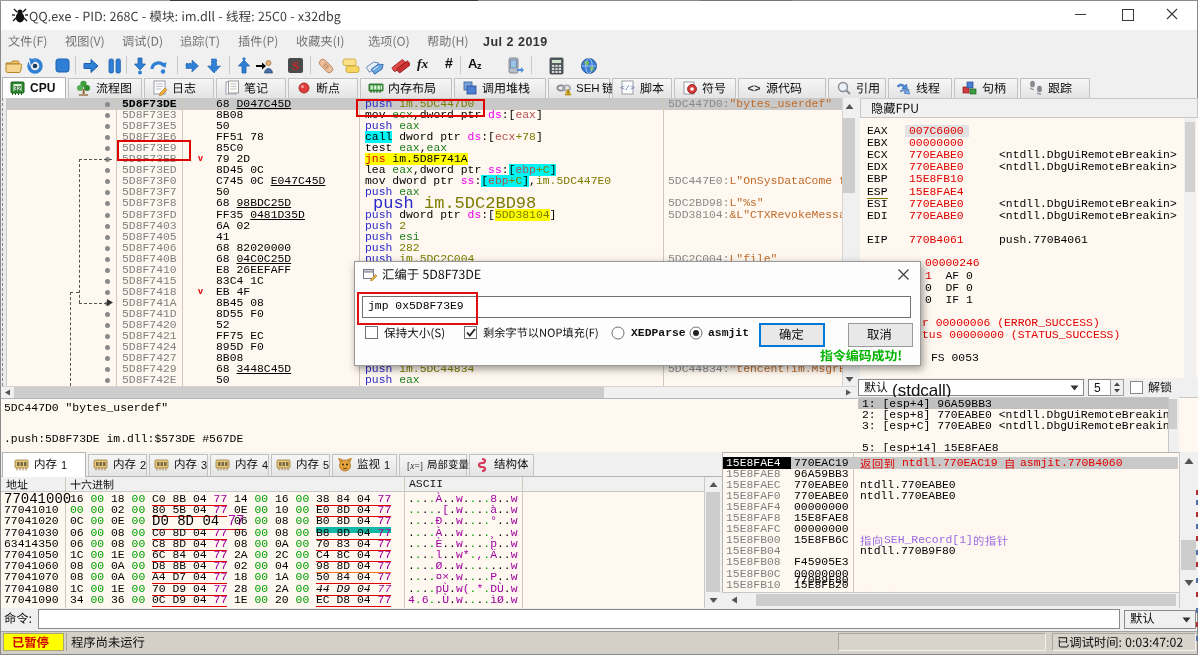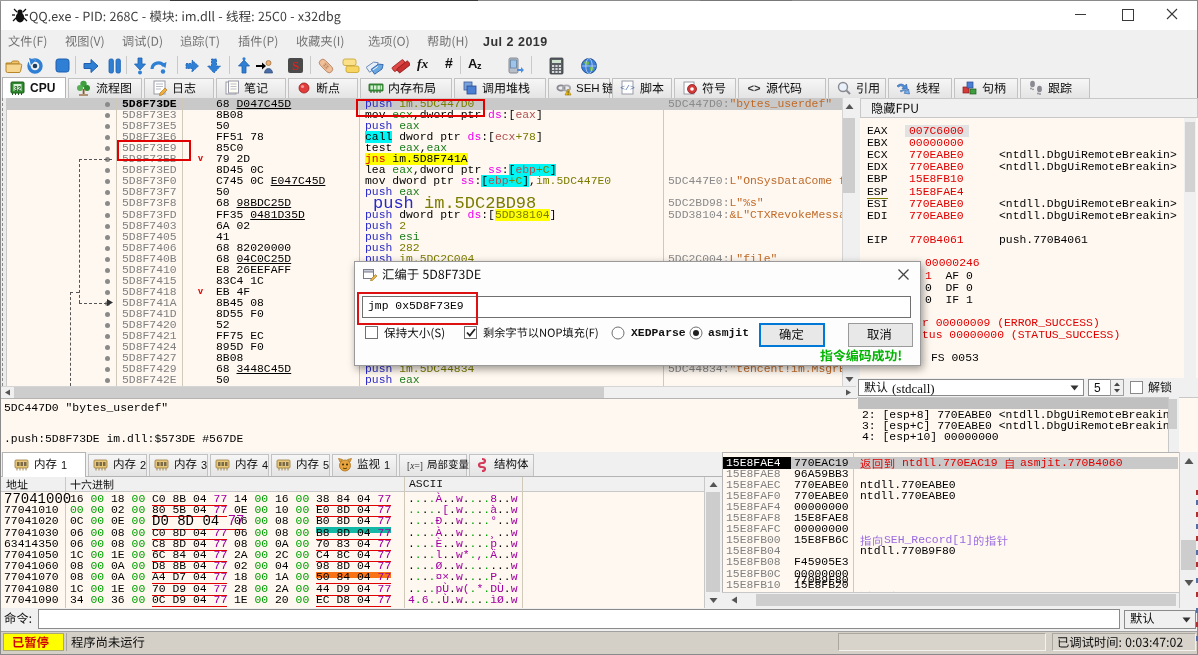--- a/index.html
+++ b/index.html
@@ -647,54 +647,55 @@
     <div class="a m" style="left:867px;top:210.7px;color:#000;font-size:11.4px;line-height:11px;white-space:pre;">EDI</div>
     <div class="a m" style="left:909px;top:210.7px;color:#e10000;font-size:11.4px;line-height:11px;white-space:pre;">770EABE0</div>
     <div class="a m" style="left:999px;top:210.7px;color:#000;font-size:11.4px;line-height:11px;white-space:pre;">&lt;ntdll.DbgUiRemoteBreakin&gt;</div>
     <div class="a m" style="left:867px;top:235px;color:#000;font-size:11.4px;line-height:11px;white-space:pre;">EIP</div>
     <div class="a m" style="left:909px;top:235px;color:#e10000;font-size:11.4px;line-height:11px;white-space:pre;">770B4061</div>
     <div class="a m" style="left:999px;top:235px;color:#000;font-size:11.4px;line-height:11px;white-space:pre;">push.770B4061</div>
     <div class="a m" style="left:925px;top:258px;color:#e10000;font-size:11.4px;line-height:11px;white-space:pre;">00000246</div>
     <div class="a m" style="left:925px;top:271px;color:#000;font-size:11.4px;line-height:11px;white-space:pre;"><span style="color:#e10000">1</span>  AF 0</div>
     <div class="a m" style="left:925px;top:283px;color:#000;font-size:11.4px;line-height:11px;white-space:pre;">0  DF 0</div>
     <div class="a m" style="left:925px;top:295px;color:#000;font-size:11.4px;line-height:11px;white-space:pre;">0  IF 1</div>
-    <div class="a m" style="left:922px;top:318px;color:#e10000;font-size:11.4px;line-height:11px;white-space:pre;">r 00000009 (ERROR_SUCCESS)</div>
+    <div class="a m" style="left:922px;top:318px;color:#e10000;font-size:11.4px;line-height:11px;white-space:pre;">r 00000006 (ERROR_SUCCESS)</div>
     <div class="a m" style="left:922px;top:330px;color:#e10000;font-size:11.4px;line-height:11px;white-space:pre;">tus 00000000 (STATUS_SUCCESS)</div>
     <div class="a m" style="left:931px;top:353px;color:#000;font-size:11.4px;line-height:11px;white-space:pre;">FS 0053</div>
     <div class="a" style="left:857px;top:378px;width:341px;height:19px;background:#f0f0f0"></div>
     <div class="a" style="left:858px;top:379px;width:226px;height:17px;background:#fff;border:1px solid #8a8a8a;box-sizing:border-box"></div>
     <svg class="a" style="left:864px;top:380px;" width="26" height="15">
       <g fill="#111" transform="translate(0,11.56) scale(0.012,-0.012)">
         <use href="#gR9ED8" x="0"></use>
         <use href="#gR8BA4" x="1000"></use>
       </g>
     </svg>
-    <div class="a" style="left:892px;top:381px;font-size:13px;color:#111;font-family:Liberation Serif, serif">(stdcall)</div>
+    <div class="a" style="left:892px;top:381px;font-size:17px;color:#111;font-family:Liberation Sans, sans-serif">(stdcall)</div>
     <svg class="a" style="left:1070px;top:385px" width="9" height="6" viewBox="0 0 9 6">
       <path d="M0.5 0.5 L8.5 0.5 L4.5 5.5 z" fill="#333"></path>
     </svg>
     <div class="a" style="left:1088px;top:379px;width:36px;height:17px;background:#fff;border:1px solid #8a8a8a;box-sizing:border-box"></div>
     <div class="a" style="left:1094px;top:381px;font-size:12px;color:#111;font-family:'Liberation Sans'">5</div>
     <div class="a" style="left:1110px;top:379px;width:14px;height:17px;background:#f0f0f0;border:1px solid #a0a0a0;box-sizing:border-box"></div>
     <svg class="a" style="left:1113px;top:382px" width="8" height="11" viewBox="0 0 8 11">
       <path d="M1 4 L4 0.5 L7 4 z" fill="#444"></path>
       <path d="M1 7 L7 7 L4 10.5 z" fill="#444"></path>
     </svg>
     <div class="a" style="left:1130px;top:381px;width:13px;height:13px;background:#fff;border:1px solid #8a8a8a;box-sizing:border-box"></div>
     <svg class="a" style="left:1148px;top:380px;" width="26" height="15">
       <g fill="#111" transform="translate(0,11.56) scale(0.012,-0.012)">
         <use href="#gR89E3" x="0"></use>
         <use href="#gR9501" x="1000"></use>
       </g>
     </svg>
     <div class="a" style="left:857px;top:397px;width:341px;height:56px;background:#fff8f0;border-top:1px solid #c8c8c8"></div>
     <div class="a" style="left:858px;top:398px;width:310px;height:11px;background:#c0c0c0"></div>
+    <div class="a m" style="left:862px;top:399px;color:#000;width:307px;overflow:hidden;font-size:11.4px;line-height:11px;white-space:pre;">1: [esp+4] 96A59BB3</div>
     <div class="a m" style="left:862px;top:410.1px;color:#000;width:307px;overflow:hidden;font-size:11.4px;line-height:11px;white-space:pre;">2: [esp+8] 770EABE0 &lt;ntdll.DbgUiRemoteBreakin&gt;</div>
     <div class="a m" style="left:862px;top:421.2px;color:#000;width:307px;overflow:hidden;font-size:11.4px;line-height:11px;white-space:pre;">3: [esp+C] 770EABE0 &lt;ntdll.DbgUiRemoteBreakin&gt;</div>
-    <div class="a m" style="left:862px;top:432.3px;color:#000;width:307px;overflow:hidden;font-size:11.4px;line-height:11px;white-space:pre;">4: [esp+10] 00000000</div>
+    <div class="a m" style="left:862px;top:443.4px;color:#000;width:307px;overflow:hidden;font-size:11.4px;line-height:11px;white-space:pre;">5: [esp+14] 15E8FAE8</div>
     <div class="a" style="left:1168px;top:397px;width:10px;height:56px;background:#f0f0f0;border-left:1px solid #c8c8c8"></div>
     <div class="a" style="left:1169px;top:399px;width:8px;height:30px;background:#cdcdcd"></div>
     <div class="a" style="left:1px;top:452px;width:721px;height:25px;background:#f0f0f0"></div>
     <div class="a" style="left:1px;top:476px;width:721px;height:1px;background:#b4b4b4"></div>
     <div class="a" style="left:2px;top:452px;width:84px;height:25px;background:#fff;border:1px solid #b4b4b4;border-bottom:none;box-sizing:border-box"></div>
     <svg class="a" style="left:14px;top:457px" width="16" height="16" viewBox="0 0 16 16">
       <rect x="1" y="3" width="13" height="8" rx="1" fill="#e8c87a" stroke="#9a7a3a" stroke-width="0.8"></rect>
       <g fill="#7a6a4a">
         <rect x="3" y="5" width="2.5" height="4"></rect>
         <rect x="6.5" y="5" width="2.5" height="4"></rect>
@@ -900,33 +901,33 @@
     <div class="a m" style="left:4px;top:550px;color:#000;font-size:11.4px;line-height:11px;white-space:pre;">77041050</div>
     <div class="a m" style="left:70px;top:550px;font-size:11.4px;line-height:11px;white-space:pre;"><span style="color:#000">1C</span> <span style="color:#00a000">00</span> <span style="color:#000">1E</span> <span style="color:#00a000">00</span></div>
     <div class="a m" style="left:152px;top:550px;font-size:11.4px;line-height:11px;white-space:pre;"><span style="border-bottom:1px solid #e10000"><span style="color:#000">6C</span> <span style="color:#000">84</span> <span style="color:#000">04</span> <span style="color:#a000a0">77</span></span></div>
     <div class="a m" style="left:234px;top:550px;font-size:11.4px;line-height:11px;white-space:pre;"><span style="color:#000">2A</span> <span style="color:#00a000">00</span> <span style="color:#000">2C</span> <span style="color:#00a000">00</span></div>
     <div class="a m" style="left:316px;top:550px;font-size:11.4px;line-height:11px;white-space:pre;"><span style="border-bottom:1px solid #e10000"><span style="color:#000">C4</span> <span style="color:#000">8C</span> <span style="color:#000">04</span> <span style="color:#a000a0">77</span></span></div>
     <div class="a m" style="left:408px;top:550px;font-size:11.4px;line-height:11px;white-space:pre;"><span style="color:#000">.</span><span style="color:#00a000">.</span><span style="color:#000">.</span><span style="color:#00a000">.</span><span style="color:#a000a0">l</span><span style="color:#000">.</span><span style="color:#000">.</span><span style="color:#a000a0">w</span><span style="color:#a000a0">*</span><span style="color:#00a000">.</span><span style="color:#a000a0">,</span><span style="color:#00a000">.</span><span style="color:#a000a0">Ä</span><span style="color:#000">.</span><span style="color:#000">.</span><span style="color:#a000a0">w</span></div>
     <div class="a m" style="left:4px;top:561.2px;color:#000;font-size:11.4px;line-height:11px;white-space:pre;">77041060</div>
     <div class="a m" style="left:70px;top:561.2px;font-size:11.4px;line-height:11px;white-space:pre;"><span style="color:#000">08</span> <span style="color:#00a000">00</span> <span style="color:#000">0A</span> <span style="color:#00a000">00</span></div>
     <div class="a m" style="left:152px;top:561.2px;font-size:11.4px;line-height:11px;white-space:pre;"><span style="border-bottom:1px solid #e10000"><span style="color:#000">D8</span> <span style="color:#000">8B</span> <span style="color:#000">04</span> <span style="color:#a000a0">77</span></span></div>
     <div class="a m" style="left:234px;top:561.2px;font-size:11.4px;line-height:11px;white-space:pre;"><span style="color:#000">02</span> <span style="color:#00a000">00</span> <span style="color:#000">04</span> <span style="color:#00a000">00</span></div>
-    <div class="a m" style="left:316px;top:561.2px;font-size:11.4px;line-height:11px;white-space:pre;"><span style="border-bottom:6px solid #f97316"><span style="color:#000">98</span> <span style="color:#000">8D</span> <span style="color:#000">04</span> <span style="color:#a000a0">77</span></span></div>
+    <div class="a m" style="left:316px;top:561.2px;font-size:11.4px;line-height:11px;white-space:pre;"><span style="border-bottom:1px solid #f97316"><span style="color:#000">98</span> <span style="color:#000">8D</span> <span style="color:#000">04</span> <span style="color:#a000a0">77</span></span></div>
     <div class="a m" style="left:408px;top:561.2px;font-size:11.4px;line-height:11px;white-space:pre;"><span style="color:#000">.</span><span style="color:#00a000">.</span><span style="color:#000">.</span><span style="color:#00a000">.</span><span style="color:#a000a0">Ø</span><span style="color:#000">.</span><span style="color:#000">.</span><span style="color:#a000a0">w</span><span style="color:#000">.</span><span style="color:#00a000">.</span><span style="color:#000">.</span><span style="color:#00a000">.</span><span style="color:#000">.</span><span style="color:#000">.</span><span style="color:#000">.</span><span style="color:#a000a0">w</span></div>
     <div class="a m" style="left:4px;top:572.4px;color:#000;font-size:11.4px;line-height:11px;white-space:pre;">77041070</div>
     <div class="a m" style="left:70px;top:572.4px;font-size:11.4px;line-height:11px;white-space:pre;"><span style="color:#000">08</span> <span style="color:#00a000">00</span> <span style="color:#000">0A</span> <span style="color:#00a000">00</span></div>
     <div class="a m" style="left:152px;top:572.4px;font-size:11.4px;line-height:11px;white-space:pre;"><span style="border-bottom:1px solid #e10000"><span style="color:#000">A4</span> <span style="color:#000">D7</span> <span style="color:#000">04</span> <span style="color:#a000a0">77</span></span></div>
     <div class="a m" style="left:234px;top:572.4px;font-size:11.4px;line-height:11px;white-space:pre;"><span style="color:#000">18</span> <span style="color:#00a000">00</span> <span style="color:#000">1A</span> <span style="color:#00a000">00</span></div>
     <div class="a m" style="left:316px;top:572.4px;font-size:11.4px;line-height:11px;white-space:pre;"><span style="border-bottom:1px solid #e10000"><span style="color:#000">50</span> <span style="color:#000">84</span> <span style="color:#000">04</span> <span style="color:#a000a0">77</span></span></div>
     <div class="a m" style="left:408px;top:572.4px;font-size:11.4px;line-height:11px;white-space:pre;"><span style="color:#000">.</span><span style="color:#00a000">.</span><span style="color:#000">.</span><span style="color:#00a000">.</span><span style="color:#a000a0">¤</span><span style="color:#a000a0">×</span><span style="color:#000">.</span><span style="color:#a000a0">w</span><span style="color:#000">.</span><span style="color:#00a000">.</span><span style="color:#000">.</span><span style="color:#00a000">.</span><span style="color:#a000a0">P</span><span style="color:#000">.</span><span style="color:#000">.</span><span style="color:#a000a0">w</span></div>
     <div class="a m" style="left:4px;top:583.6px;color:#000;font-size:11.4px;line-height:11px;white-space:pre;">77041080</div>
     <div class="a m" style="left:70px;top:583.6px;font-size:11.4px;line-height:11px;white-space:pre;"><span style="color:#000">1C</span> <span style="color:#00a000">00</span> <span style="color:#000">1E</span> <span style="color:#00a000">00</span></div>
     <div class="a m" style="left:152px;top:583.6px;font-size:11.4px;line-height:11px;white-space:pre;"><span style="border-bottom:1px solid #e10000"><span style="color:#000">70</span> <span style="color:#000">D9</span> <span style="color:#000">04</span> <span style="color:#a000a0">77</span></span></div>
     <div class="a m" style="left:234px;top:583.6px;font-size:11.4px;line-height:11px;white-space:pre;"><span style="color:#000">28</span> <span style="color:#00a000">00</span> <span style="color:#000">2A</span> <span style="color:#00a000">00</span></div>
-    <div class="a m" style="left:316px;top:583.6px;font-size:11.4px;line-height:11px;white-space:pre;"><span style="border-bottom:1px solid #e10000"><span style="color:#000">44</span> <span style="color:#000">D9</span> <span style="color:#000">04</span> <span style="color:#a000a0">77</span></span></div>
+    <div class="a m" style="left:316px;top:583.6px;font-size:11.4px;line-height:11px;white-space:pre;font-style:italic;"><span style="border-bottom:1px solid #e10000"><span style="color:#000">44</span> <span style="color:#000">D9</span> <span style="color:#000">04</span> <span style="color:#a000a0">77</span></span></div>
     <div class="a m" style="left:408px;top:583.6px;font-size:11.4px;line-height:11px;white-space:pre;"><span style="color:#000">.</span><span style="color:#00a000">.</span><span style="color:#000">.</span><span style="color:#00a000">.</span><span style="color:#a000a0">p</span><span style="color:#a000a0">Ù</span><span style="color:#000">.</span><span style="color:#a000a0">w</span><span style="color:#a000a0">(</span><span style="color:#00a000">.</span><span style="color:#a000a0">*</span><span style="color:#00a000">.</span><span style="color:#a000a0">D</span><span style="color:#a000a0">Ù</span><span style="color:#000">.</span><span style="color:#a000a0">w</span></div>
     <div class="a m" style="left:4px;top:594.8px;color:#000;font-size:11.4px;line-height:11px;white-space:pre;">77041090</div>
     <div class="a m" style="left:70px;top:594.8px;font-size:11.4px;line-height:11px;white-space:pre;"><span style="color:#000">34</span> <span style="color:#00a000">00</span> <span style="color:#000">36</span> <span style="color:#00a000">00</span></div>
     <div class="a m" style="left:152px;top:594.8px;font-size:11.4px;line-height:11px;white-space:pre;"><span style="border-bottom:1px solid #e10000"><span style="color:#000">0C</span> <span style="color:#000">D9</span> <span style="color:#000">04</span> <span style="color:#a000a0">77</span></span></div>
     <div class="a m" style="left:234px;top:594.8px;font-size:11.4px;line-height:11px;white-space:pre;"><span style="color:#000">1E</span> <span style="color:#00a000">00</span> <span style="color:#000">20</span> <span style="color:#00a000">00</span></div>
     <div class="a m" style="left:316px;top:594.8px;font-size:11.4px;line-height:11px;white-space:pre;"><span style="border-bottom:1px solid #e10000"><span style="color:#000">EC</span> <span style="color:#000">D8</span> <span style="color:#000">04</span> <span style="color:#a000a0">77</span></span></div>
     <div class="a m" style="left:408px;top:594.8px;font-size:11.4px;line-height:11px;white-space:pre;"><span style="color:#a000a0">4</span><span style="color:#00a000">.</span><span style="color:#a000a0">6</span><span style="color:#00a000">.</span><span style="color:#000">.</span><span style="color:#a000a0">Ù</span><span style="color:#000">.</span><span style="color:#a000a0">w</span><span style="color:#000">.</span><span style="color:#00a000">.</span><span style="color:#000">.</span><span style="color:#00a000">.</span><span style="color:#a000a0">ì</span><span style="color:#a000a0">Ø</span><span style="color:#000">.</span><span style="color:#a000a0">w</span></div>
     <div class="a" style="left:722px;top:452px;width:457px;height:156px;background:#fff8f0;border-left:1px solid #b4b4b4;border-top:1px solid #b4b4b4;box-sizing:border-box"></div>
     <div class="a" style="left:853px;top:452px;width:1px;height:141px;background:#d0c8b8"></div>
     <div class="a" style="left:723px;top:457px;width:455px;height:12px;background:#c9c9c9"></div>

